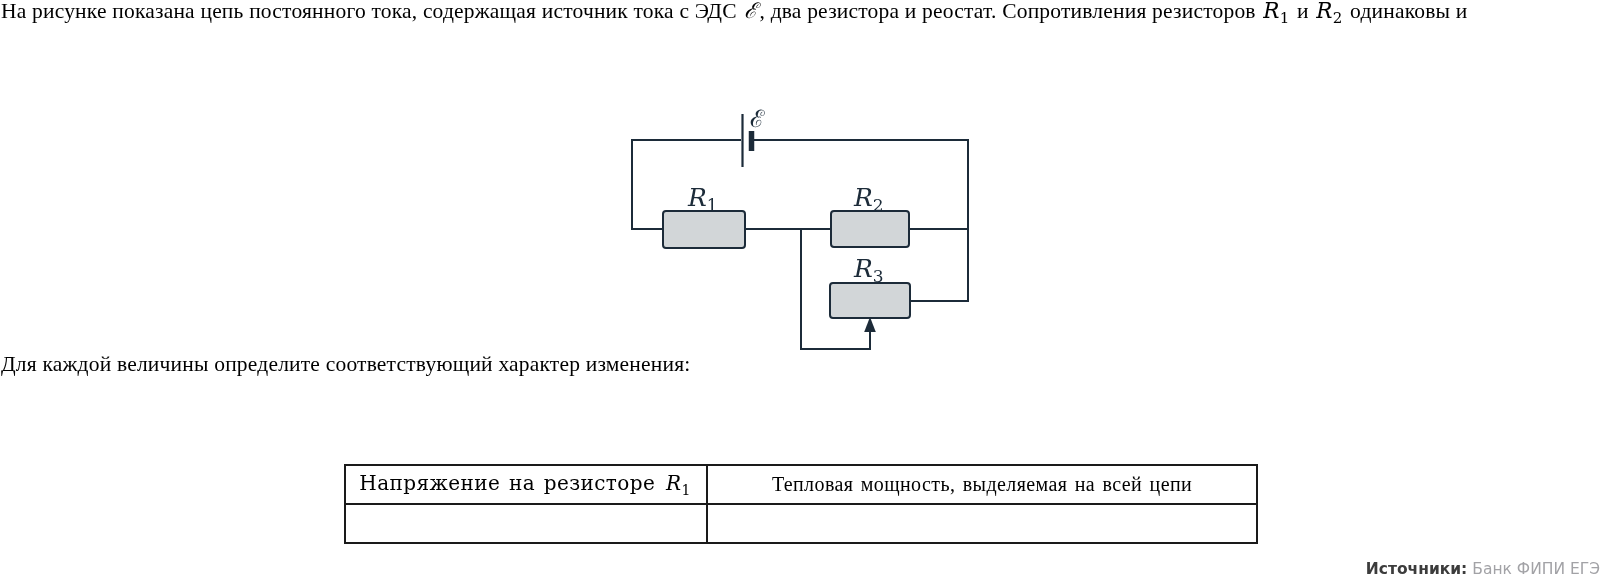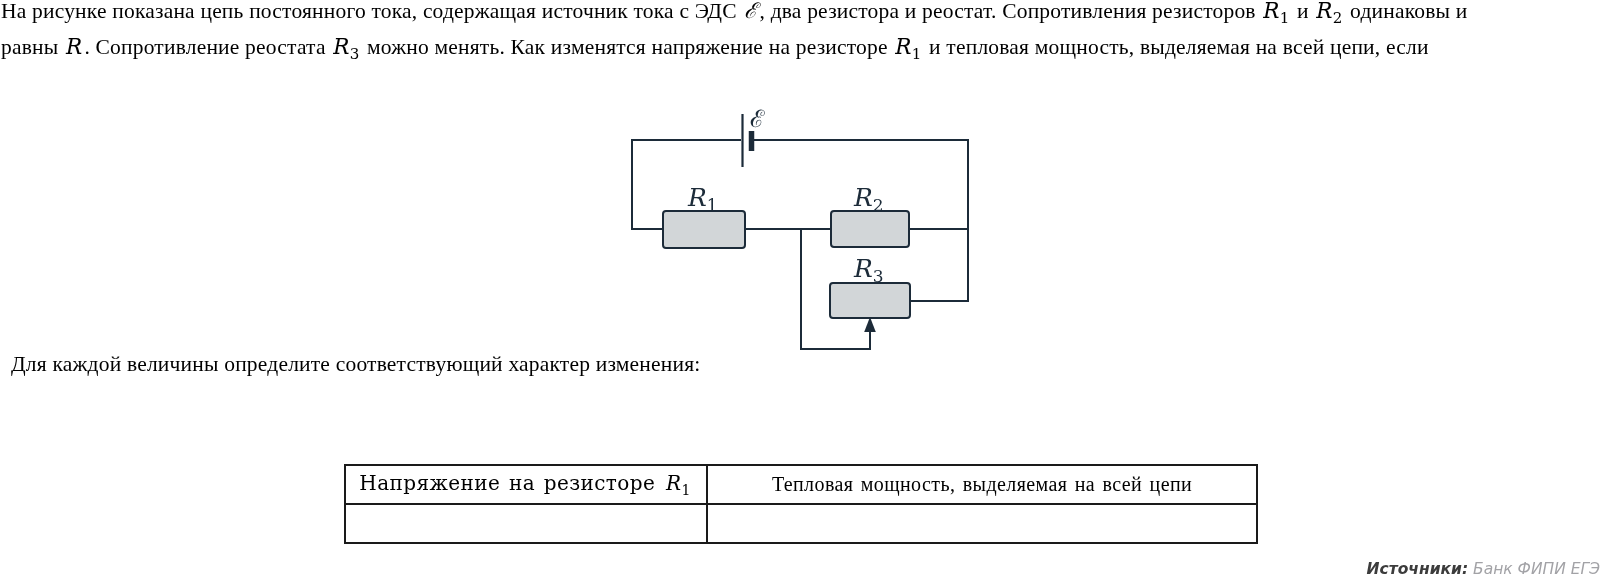--- a/index.html
+++ b/index.html
@@ -4,21 +4,21 @@
 <style>
   html,body{margin:0;padding:0;background:#ffffff;}
   body{width:1601px;height:584px;position:relative;overflow:hidden;
        font-family:"Liberation Serif",serif;color:#000;}
 
   
   .para{position:absolute;left:1px;right:0;}
   .para .line{white-space:nowrap;font-size:21.5px;line-height:27.4px;letter-spacing:0.2px;}
   #problem{top:-3px;}
   #task{top:351px;}
-  #task .line{line-height:27.6px;padding-left:10px;}
+  #task .line{line-height:27.6px;}
 
   .math{font-family:"DejaVu Serif",serif;font-style:italic;padding:0 2px;}
   .math sub{font-family:"DejaVu Serif",serif;font-style:normal;font-size:0.7em;}
 
   
   #figwrap{position:absolute;left:600px;top:95px;width:400px;height:265px;}
   #figwrap svg{display:block;width:400px;height:265px;}
   .svglabel{font-family:"DejaVu Serif",serif;font-style:italic;}
 
   
@@ -26,30 +26,29 @@
   #answer-table td{border:2px solid #1a1a1a;text-align:center;vertical-align:middle;
        font-family:"DejaVu Serif",serif;font-size:20px;letter-spacing:0.4px;word-spacing:2px;
        padding:0 10px;}
   #answer-table td.h{height:37px;}
   #answer-table td.a{height:37px;}
   #answer-table .c1{width:340px;}
   #answer-table .c2{width:528px;font-family:Liberation Serif, serif;}
 
   
   #source{position:absolute;top:560px;right:1px;white-space:nowrap;
-       font-family:"DejaVu Sans",sans-serif;font-style:italic;font-size:15.5px;}
+       font-family:"DejaVu Sans",sans-serif;font-size:15.5px;}
   #source .lbl{color:#3c3c3c;font-weight:bold;}
   #source .src{color:#a2a2a6;}
 </style>
 </head>
 <body>
 
 <div id="problem" class="para">
   <div class="line">На рисунке показана цепь постоянного тока, содержащая источник тока с ЭДС <span class="math">ℰ</span>, два резистора и реостат. Сопротивления резисторов <span class="math">R<sub>1</sub></span> и <span class="math">R<sub>2</sub></span> одинаковы и</div>
-  <div class="line">равны <span class="math">R</span>. Сопротивление реостата <span class="math">R<sub>3</sub></span> можно менять. Как изменятся напряжение на резисторе <span class="math">R<sub>1</sub></span> и тепловая мощность, выделяемая на всей цепи, если</div>
 </div>
 
 <div id="figwrap">
   <svg viewBox="600 95 400 265" xmlns="http://www.w3.org/2000/svg">
 
     <g stroke="#1c2b39" stroke-width="2" fill="none">
 
       <polyline points="741,140 632,140 632,229 664,229"></polyline>
 
       <line x1="744" y1="229" x2="831" y2="229"></line>

